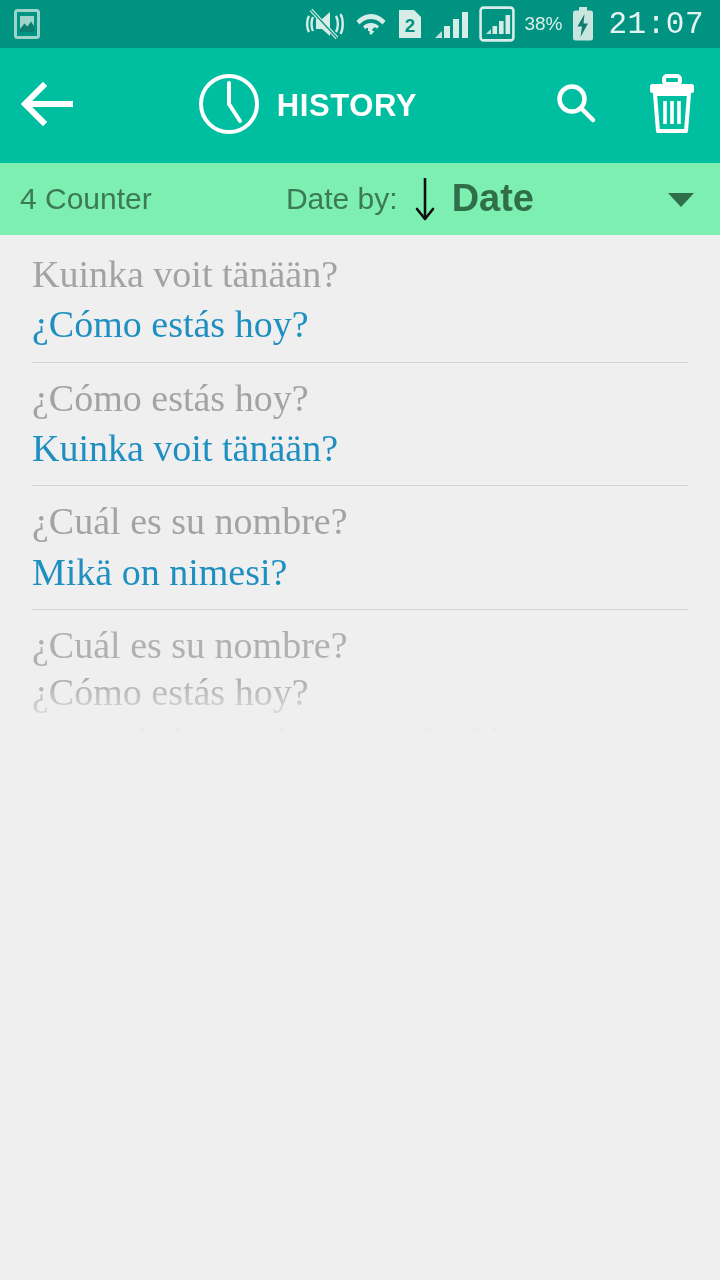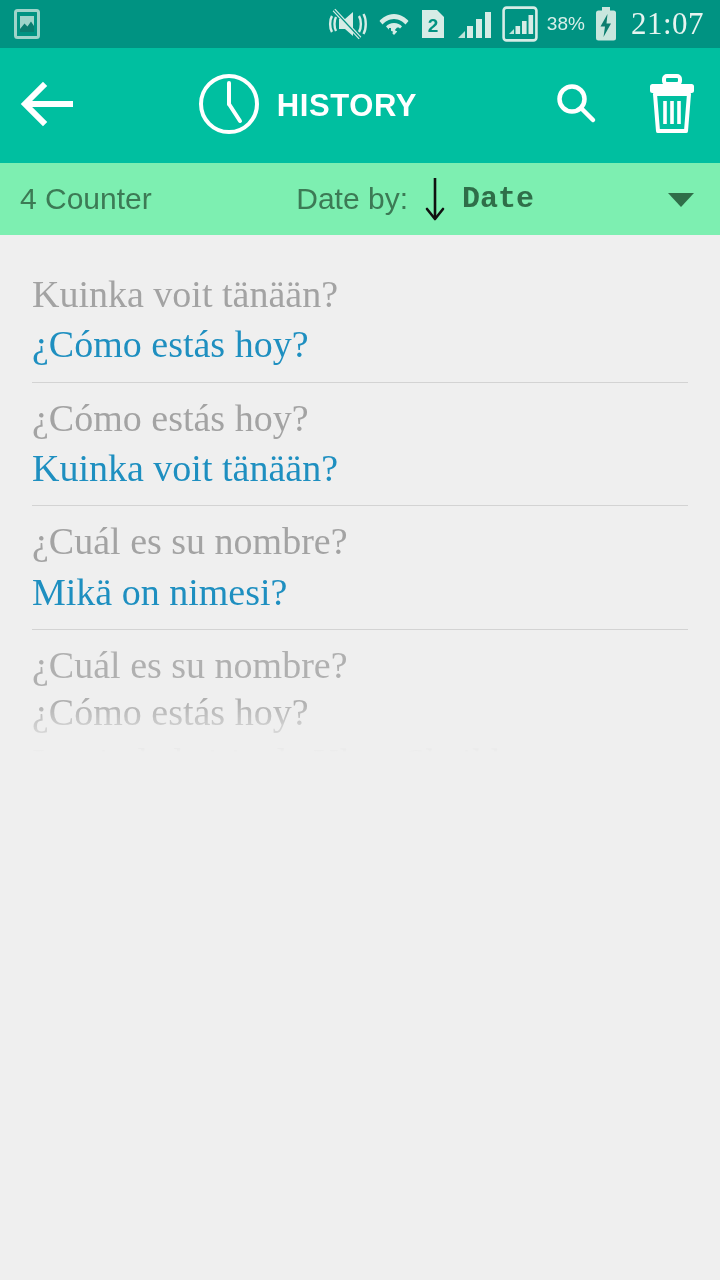--- a/index.html
+++ b/index.html
@@ -48,21 +48,21 @@
     color: #d8efe9;
     font-size: 19px;
     letter-spacing: 0px;
     font-family: "Liberation Sans", sans-serif;
   }
   .sb-clock {
     color: #e6f4f0;
     font-size: 31px;
     letter-spacing: 0.5px;
     margin-left: 4px;
-    font-family: Liberation Serif, serif;
+    font-family: Liberation Mono, monospace;
   }
 
   
   .appbar {
     position: relative;
     height: 115px;
     background: #00bfa0;
     display: flex;
     align-items: center;
     box-sizing: border-box;
@@ -125,36 +125,36 @@
     font-size: 30px;
     font-family: "Liberation Sans", sans-serif;
   }
   .sort-dir {
     margin: 0 14px 0 14px;
     display: flex;
     align-items: center;
   }
   .sort-value {
     color: #2f6e49;
-    font-size: 30px;
+    font-size: 38px;
     font-weight: bold;
-    font-family: Liberation Mono, monospace;
+    font-family: Liberation Sans, sans-serif;
   }
   .sort-caret {
     margin-left: 132px;
     margin-right: 4px;
     display: flex;
     align-items: center;
   }
 
   
   .list {
     position: relative;
     background: #efefef;
-    padding-top: 24px;
+    padding-top: 4px;
   }
   .list-item {
     position: relative;
     padding: 12px 32px 0 32px;
     box-sizing: border-box;
   }
   .item-source {
     color: #a3a3a3;
     font-family: "Liberation Serif", serif;
     font-size: 38px;

